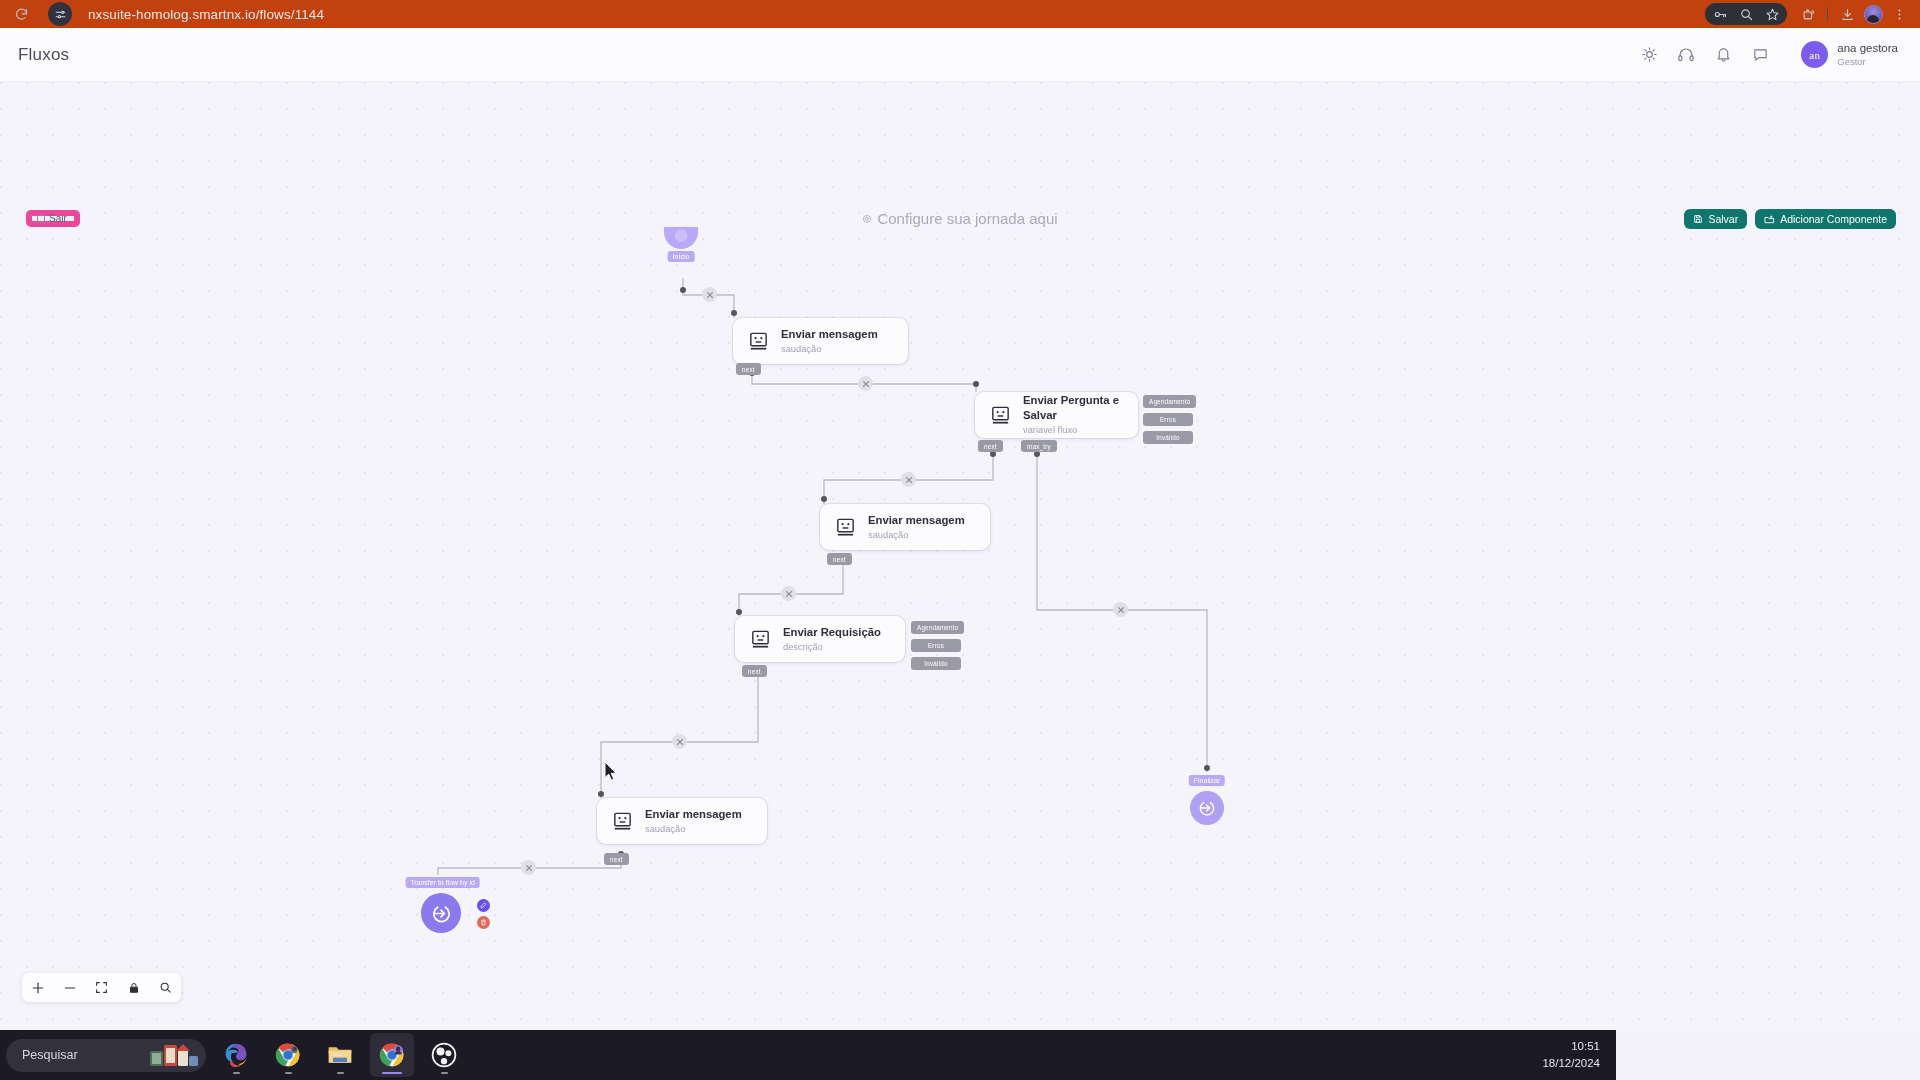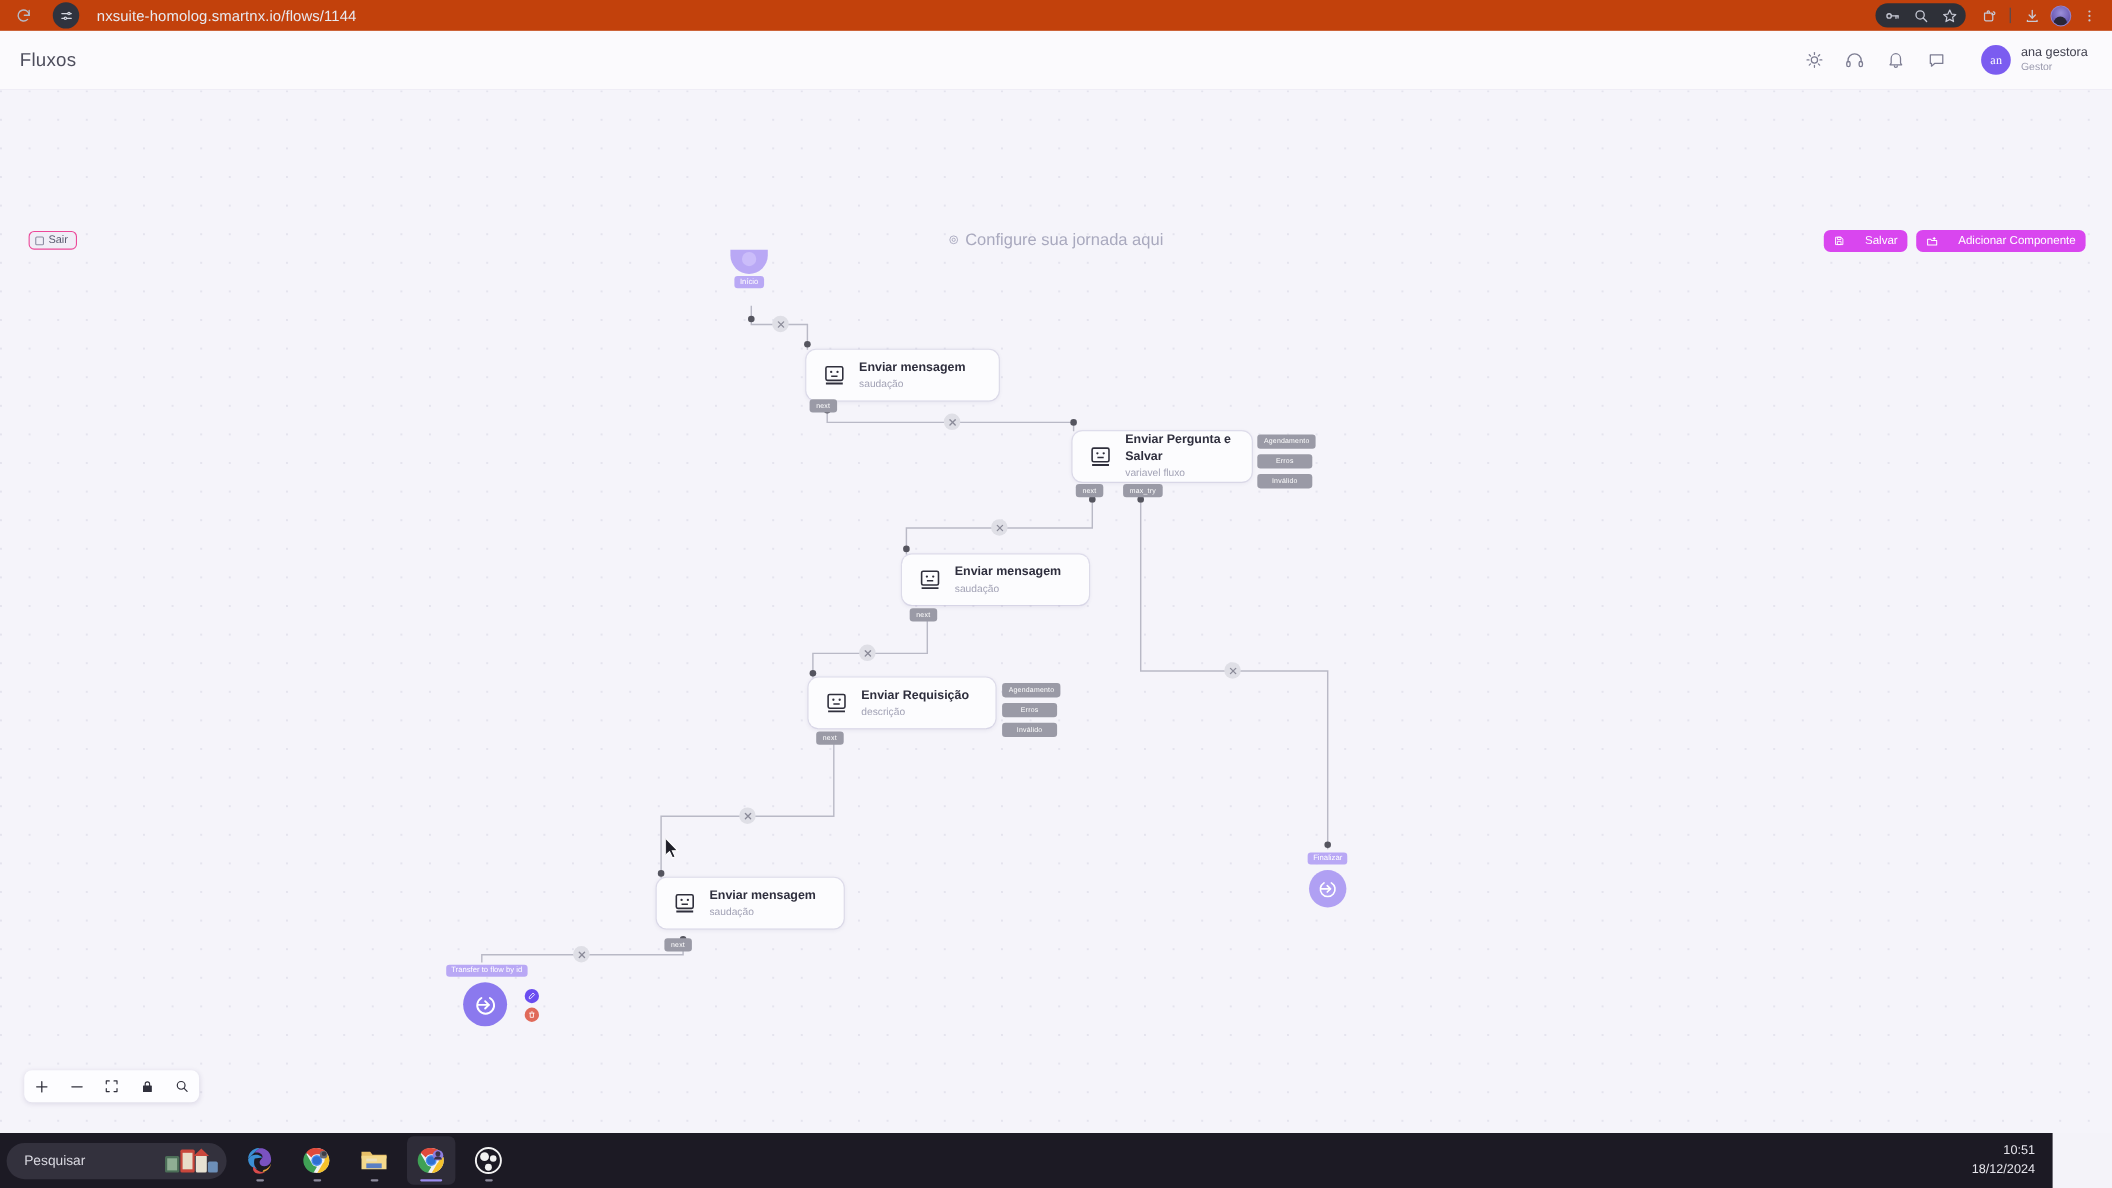--- a/index.html
+++ b/index.html
@@ -123,21 +123,21 @@
     content: ""; position: absolute; inset: 0;
     background-image:
       radial-gradient(circle at 1px 1px, rgba(170,170,195,.22) 1px, transparent 0);
     background-size: 26px 26px;
   }
 
   
   #exit-btn {
     position: absolute; left: 26px; top: 128px;
     height: 17px;
-    border: 1px solid #ec4899;
+    border: 6px solid #ec4899;
     border-radius: 5px;
     background: #f0eef7;
     display: flex; align-items: center; gap: 4px;
     padding: 0 7px 0 5px;
     font-size: 10px; color: #5d5d72;
     cursor: pointer;
     z-index: 6;
   }
   #exit-btn .box {
     width: 8px; height: 8px; border: 1px solid #8c8ca2; border-radius: 1.5px;
@@ -156,28 +156,28 @@
     font-size: 15px; color: #a9a9be;
     display: inline-flex; align-items: center; gap: 5px;
   }
 
   
   #canvas-actions {
     position: absolute; right: 24px; top: 127px;
     display: flex; gap: 8px; z-index: 6;
   }
   .pbtn {
-    background: #d946ef;
+    background: #0f766e;
     color: #fff;
     border: none; border-radius: 6px;
     height: 20px;
     padding: 0 9px;
     font-size: 10.5px;
     font-family: inherit;
-    display: inline-flex; align-items: center; gap: 18px;
+    display: inline-flex; align-items: center; gap: 5px;
     cursor: pointer;
   }
   .pbtn svg { display:block; }
 
   
   .node {
     position: absolute;
     background: #fcfcfe;
     border-radius: 9px;
     box-shadow: 0 1px 4px rgba(70,60,120,.10), 0 0 0 1px rgba(210,208,228,.5);
@@ -283,21 +283,21 @@
 
   
   #mouse-cursor {
     position: absolute; left: 605px; top: 680px;
     z-index: 20; pointer-events: none;
   }
 
   
   #taskbar {
     position: absolute; left: 0; bottom: 0;
-    width: 1866px; height: 50px;
+    width: 1616px; height: 50px;
     background: #1c1a24;
     display: flex; align-items: center;
     padding-left: 6px;
   }
   #search-pill {
     width: 200px; height: 33px;
     background: #33313d;
     border-radius: 17px;
     display: flex; align-items: center;
     padding: 0 8px 0 16px;

